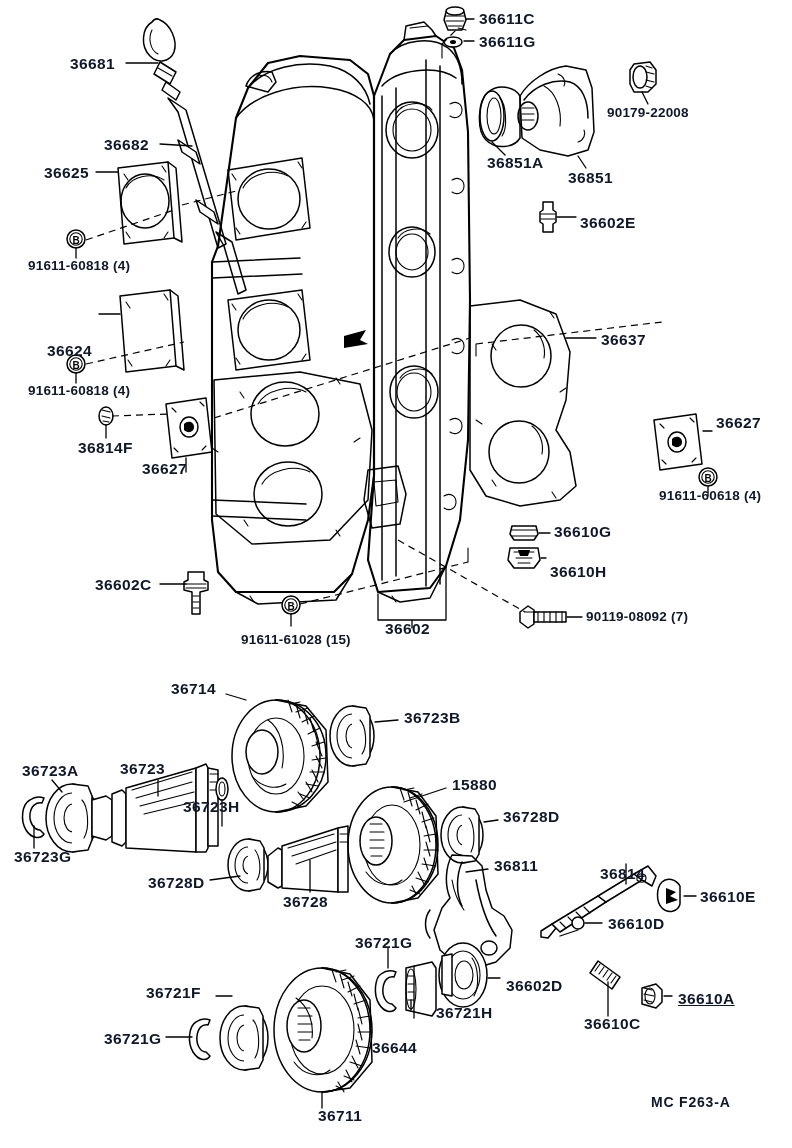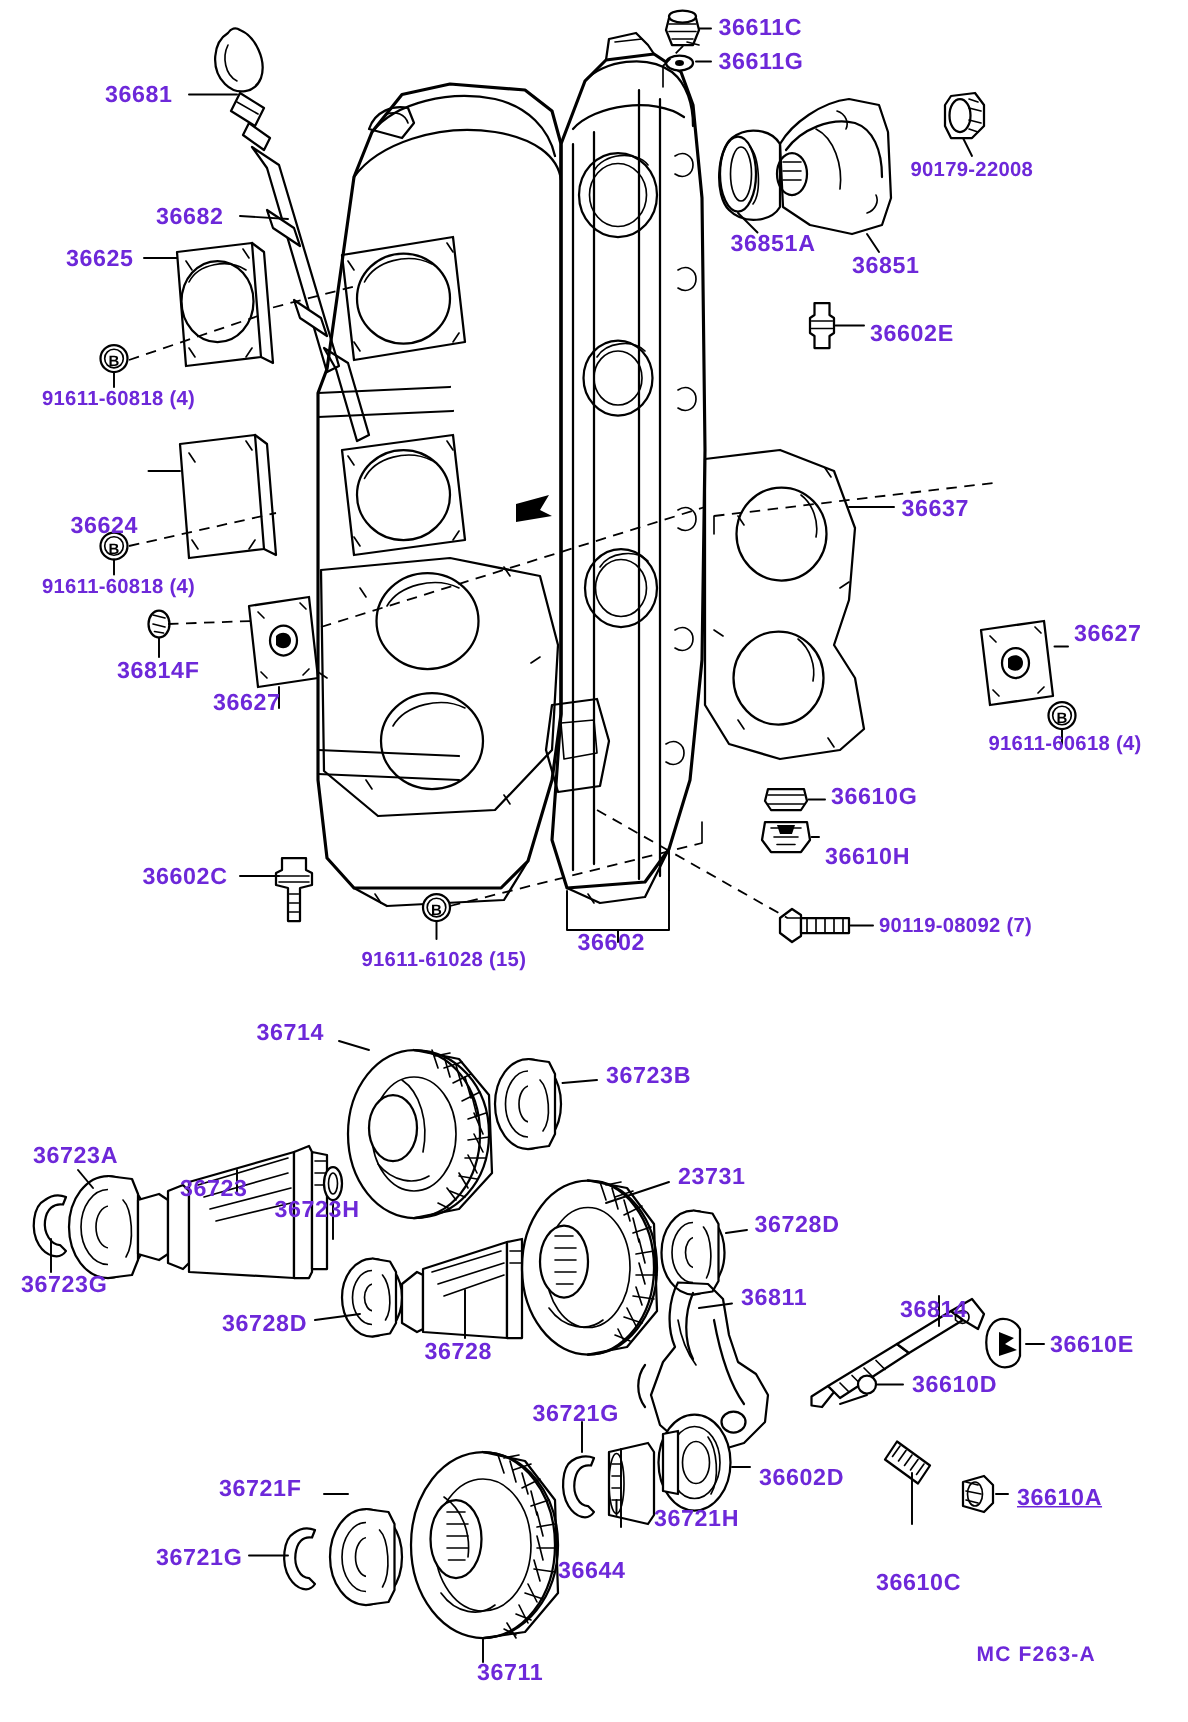--- a/index.html
+++ b/index.html
@@ -2,21 +2,21 @@
 <html><head>
 <meta charset="utf-8">
 <style>
   html,body{margin:0;padding:0;background:#ffffff;}
   body{width:792px;height:1148px;position:relative;overflow:hidden;
        font-family:"Liberation Sans", sans-serif;color:#000;}
   #sheet{position:relative;width:792px;height:1148px;}
   svg.art{position:absolute;left:0;top:0;width:792px;height:1148px;}
   .lbl{position:absolute;font-family:"Liberation Sans", sans-serif;
        font-size:15.5px;font-weight:700;letter-spacing:.4px;
-       white-space:nowrap;color:#6d28d9;line-height:1;}
+       white-space:nowrap;color:#0f172a;line-height:1;}
   .lbl.sm{font-size:13.5px;letter-spacing:.2px;}
   .lbl.code{font-size:14px;font-weight:700;letter-spacing:.8px;}
 </style>
 </head>
 <body>
 
 <div id="sheet">
 
 <svg class="art" viewBox="0 0 792 1148" xmlns="http://www.w3.org/2000/svg">
   <defs>
@@ -553,37 +553,37 @@
   <div class="lbl" style="left:601px;top:332px;">36637</div>
   <div class="lbl" style="left:716px;top:415px;">36627</div>
   <div class="lbl sm" style="left:659px;top:489px;">91611-60618 (4)</div>
   <div class="lbl" style="left:554px;top:524px;">36610G</div>
   <div class="lbl" style="left:550px;top:564px;text-align:right;">36610H</div>
   <div class="lbl sm" style="left:586px;top:610px;">90119-08092 (7)</div>
 
   <div class="lbl" style="left:171px;top:681px;">36714</div>
   <div class="lbl" style="left:404px;top:710px;">36723B</div>
   <div class="lbl" style="left:22px;top:763px;">36723A</div>
-  <div class="lbl" style="left:120px;top:761px;margin-top:24px;">36723</div>
+  <div class="lbl" style="left:120px;top:761px;">36723</div>
   <div class="lbl" style="left:183px;top:799px;">36723H</div>
   <div class="lbl" style="left:14px;top:849px;">36723G</div>
-  <div class="lbl" style="left:452px;top:777px;">23731</div>
+  <div class="lbl" style="left:452px;top:777px;">15880</div>
   <div class="lbl" style="left:503px;top:809px;">36728D</div>
   <div class="lbl" style="left:148px;top:875px;">36728D</div>
   <div class="lbl" style="left:283px;top:894px;">36728</div>
   <div class="lbl" style="left:494px;top:858px;">36811</div>
   <div class="lbl" style="left:600px;top:866px;">36814</div>
   <div class="lbl" style="left:700px;top:889px;">36610E</div>
   <div class="lbl" style="left:608px;top:916px;">36610D</div>
   <div class="lbl" style="left:355px;top:935px;">36721G</div>
   <div class="lbl" style="left:146px;top:985px;">36721F</div>
   <div class="lbl" style="left:104px;top:1031px;">36721G</div>
   <div class="lbl" style="left:412px;top:1005px;margin-left:24px;">36721H</div>
   <div class="lbl" style="left:372px;top:1040px;">36644</div>
   <div class="lbl" style="left:506px;top:978px;">36602D</div>
-  <div class="lbl" style="left:584px;top:1016px;margin-top:32px;">36610C</div>
+  <div class="lbl" style="left:584px;top:1016px;">36610C</div>
   <div class="lbl" style="left:678px;top:991px;text-decoration:underline;">36610A</div>
   <div class="lbl" style="left:318px;top:1108px;">36711</div>
 
   <div class="lbl code" style="left:651px;top:1095px;">MC F263-A</div>
 </div>
 
 </div>
 
 </body></html>

